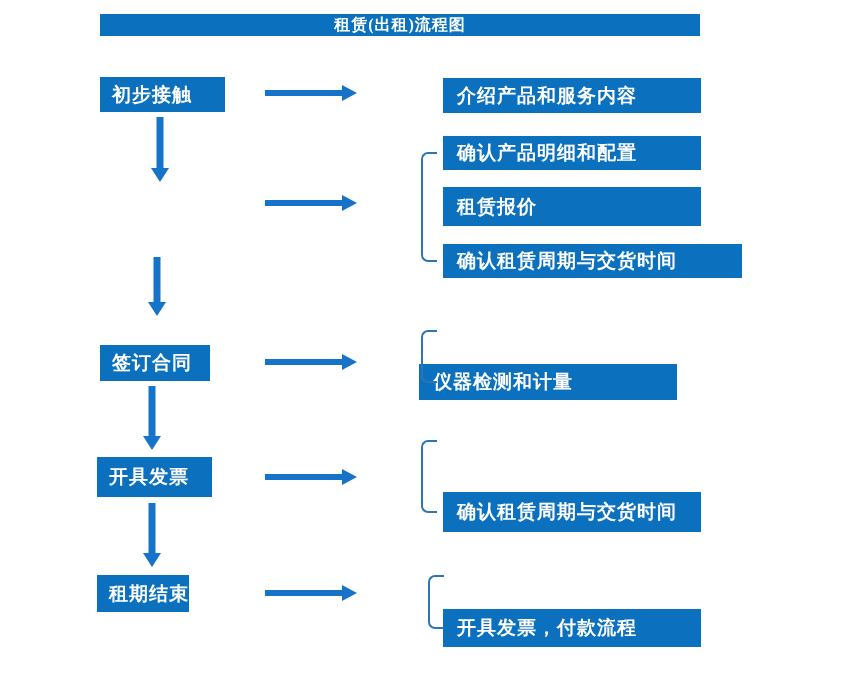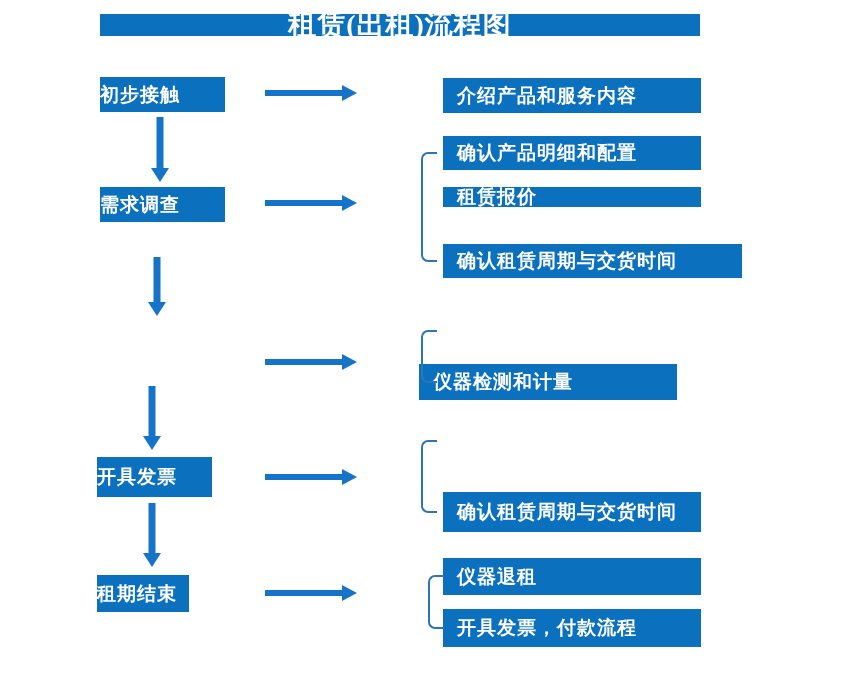--- a/index.html
+++ b/index.html
@@ -17,34 +17,34 @@
     height: 688px;
     background: #ffffff;
     overflow: hidden;
   }
   .title-bar {
     position: absolute;
     left: 100px; top: 14px; width: 600px; height: 22px;
     background: var(--box-blue);
     color: var(--text-white);
     display: flex; align-items: center; justify-content: center;
-    font-size: 28px; font-weight: bold; letter-spacing: 1px;
+    font-size: 16px; font-weight: bold; letter-spacing: 1px;
   }
   .box {
     position: absolute;
     background: var(--box-blue);
     color: var(--text-white);
     display: flex; align-items: center;
     font-weight: bold;
     font-size: 19px;
     letter-spacing: 1px;
     white-space: nowrap;
     overflow: hidden;
   }
-  .box.left-step { }
+  .box.left-step { padding-left: 12px; }
   .box.detail { padding-left: 14px; }
   .bracket {
     position: absolute;
     width: 16px;
     border: 2px solid var(--bracket-blue);
     border-right: none;
     border-radius: 7px 0 0 7px;
     background: transparent;
   }
   svg.arrow-layer {
@@ -61,55 +61,52 @@
 
 <div class="canvas">
 
   <div class="title-bar">
     <span>租赁(出租)流程图</span>
   </div>
 
   <div class="box left-step" style="left:100px;top:77px;width:125px;height:35px">
     <span>初步接触</span>
   </div>
-  <div class="box left-step" style="left:100px;top:187px;width:125px;height:35px">
-    <span>需求调查</span>
+  <div class="box left-step" style="left:100px;top:345px;width:110px;height:36px">
+    <span>签订合同</span>
   </div>
   <div class="box left-step" style="left:97px;top:457px;width:115px;height:40px">
     <span>开具发票</span>
   </div>
   <div class="box left-step" style="left:97px;top:575px;width:92px;height:37px">
     <span>租期结束</span>
   </div>
 
   <div class="box detail" style="left:443px;top:136px;width:258px;height:34px">
     <span>确认产品明细和配置</span>
   </div>
 
   <div class="box detail" style="left:443px;top:78px;width:258px;height:35px">
     <span>介绍产品和服务内容</span>
   </div>
-  <div class="box detail" style="left:443px;top:187px;width:258px;height:20px">
+  <div class="box detail" style="left:443px;top:187px;width:258px;height:39px">
     <span>租赁报价</span>
   </div>
   <div class="box detail" style="left:443px;top:244px;width:299px;height:34px">
     <span>确认租赁周期与交货时间</span>
   </div>
 
   <div class="box detail" style="left:419px;top:364px;width:258px;height:36px">
     <span>仪器检测和计量</span>
   </div>
 
   <div class="box detail" style="left:443px;top:492px;width:258px;height:40px">
     <span>确认租赁周期与交货时间</span>
   </div>
 
-  <div class="box detail" style="left:443px;top:558px;width:258px;height:37px">
-    <span>仪器退租</span>
-  </div>
   <div class="box detail" style="left:443px;top:609px;width:258px;height:38px">
     <span>开具发票，付款流程</span>
   </div>
 
   <div class="bracket" style="left:421px;top:152px;height:110px"></div>
   <div class="bracket" style="left:421px;top:330px;height:53px"></div>
   <div class="bracket" style="left:421px;top:440px;height:73px"></div>
   <div class="bracket" style="left:428px;top:575px;height:54px"></div>
 
   <svg class="arrow-layer" viewBox="0 0 844 688">

